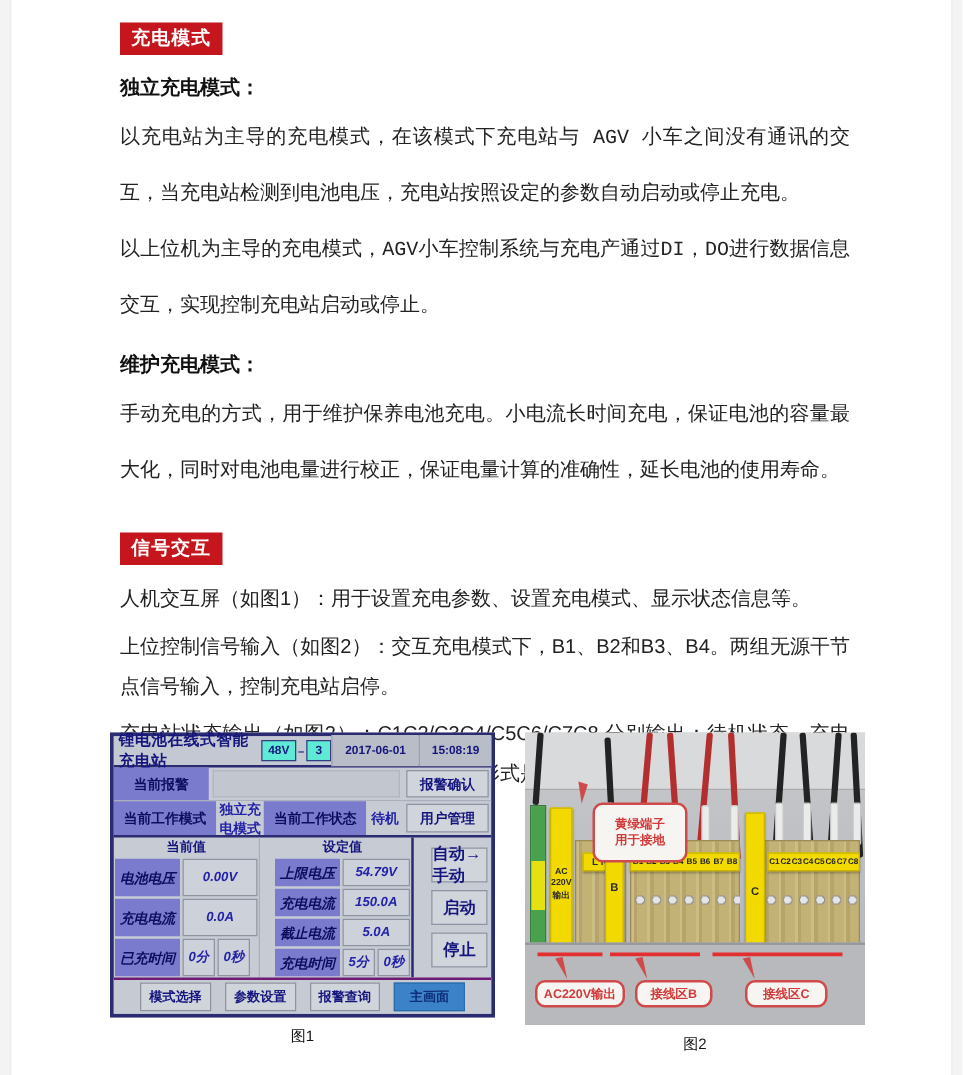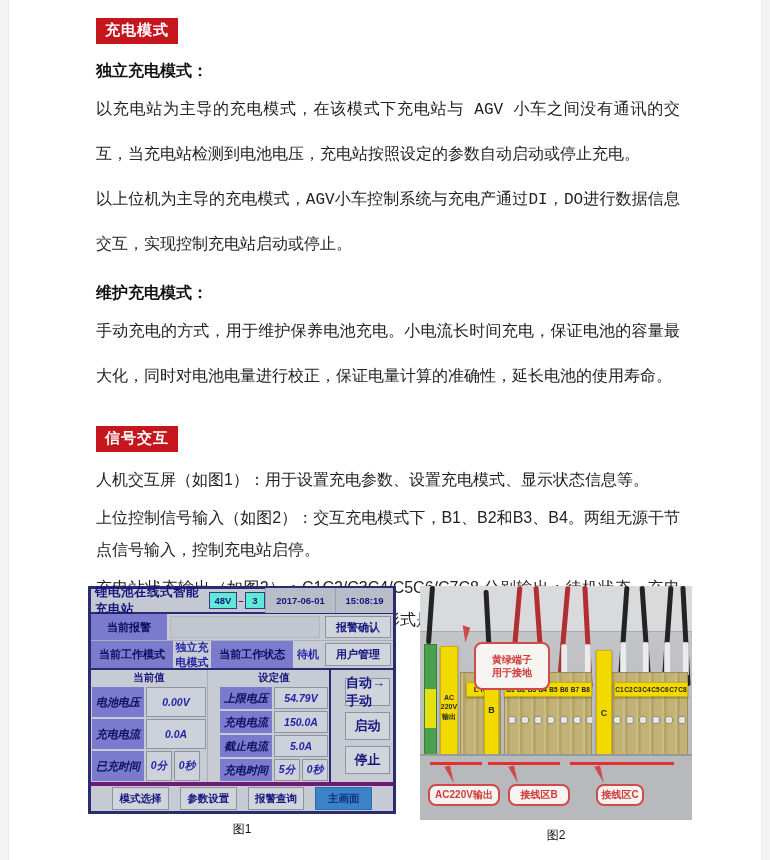--- a/index.html
+++ b/index.html
@@ -71,21 +71,21 @@
   .grp-hd { height:16px; display:flex; align-items:center; justify-content:center;
             font-size:10.5px; font-weight:bold; color:#15157e; }
   .kv { flex:1; display:flex;font-style:italic; }
   .kv .k { margin:1px; flex:0 0 52px; }
   .kv .v { margin:1px; flex:1; background:#cdd1da; border:1px solid #8d93a0; color:#2222a8;
            display:flex; align-items:center; justify-content:center; font-size:10.5px; font-weight:bold; }
   .kv .v.half { flex:0 0 26px; }
   .col-btns .btn { height:28px; font-size:13px; }
 
   .hmi-nav { height:29px; display:flex; align-items:center; gap:11px; padding:0 21px;
-             border-top:4px solid #701a75; background:#c6cad3; }
+             border-top:2px solid #701a75; background:#c6cad3; }
   .hmi-nav .btn { height:23px; flex:1; font-size:10.5px; }
   .hmi-nav .btn.active { background:#3c82c8; border:1px solid #2b6cab; color:#0d2f7a; }
 
   
   .photo { width:272px; height:234px; position:relative; overflow:hidden;
            background:linear-gradient(#c6c8ca 0%, #babcc0 60%, #b2b4b8 100%); }
   .ph-top { position:absolute; left:0; right:0; top:0; height:46px; background:#d9dadc; border-bottom:1px solid #a9abad; }
   .ph-bottom { position:absolute; left:0; right:0; bottom:0; height:66px; background:#b7b9bd; border-top:2px solid #97999d; }
 
   .term-strip { position:absolute; top:86px; height:112px; background:#c3b276;
@@ -294,17 +294,17 @@
 
       <div class="ph-bottom"></div>
       <div class="redline" style="left:10px; top:176px; width:52px;"></div>
       <div class="redline" style="left:68px; top:176px; width:72px;"></div>
       <div class="redline" style="left:150px; top:176px; width:104px;"></div>
       <div class="tri" style="left:26px; top:180px; border-width:0 6px 18px 0; border-color:transparent #cf4a4a transparent transparent; transform:rotate(-12deg);"></div>
       <div class="tri" style="left:90px; top:180px; border-width:0 6px 18px 0; border-color:transparent #cf4a4a transparent transparent; transform:rotate(-12deg);"></div>
       <div class="tri" style="left:176px; top:180px; border-width:0 6px 18px 0; border-color:transparent #cf4a4a transparent transparent; transform:rotate(-12deg);"></div>
       <div class="callout" style="left:8px; top:198px; width:72px; height:22px; font-size:10px;">AC220V输出</div>
       <div class="callout" style="left:88px; top:198px; width:62px; height:22px; font-size:10px;">接线区B</div>
-      <div class="callout" style="left:176px; top:198px; width:48px; height:22px; font-size:10px;">接线区C</div>
+      <div class="callout" style="left:176px; top:198px; width:66px; height:22px; font-size:10px;">接线区C</div>
     </div>
     <div class="figcap">图2</div>
   </div>
 </div>
 
 </body></html>

